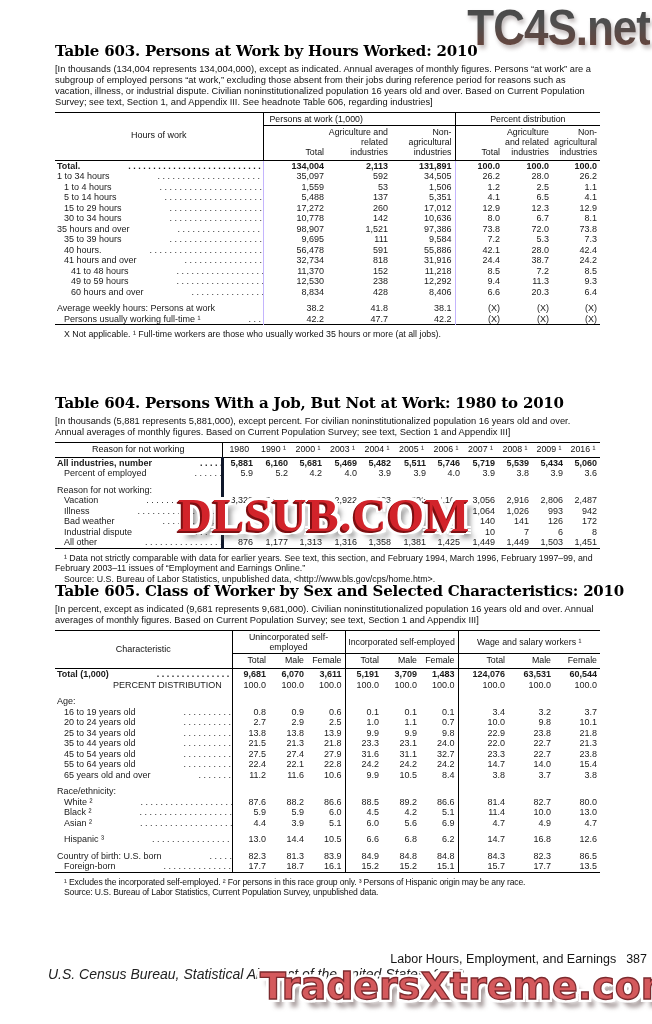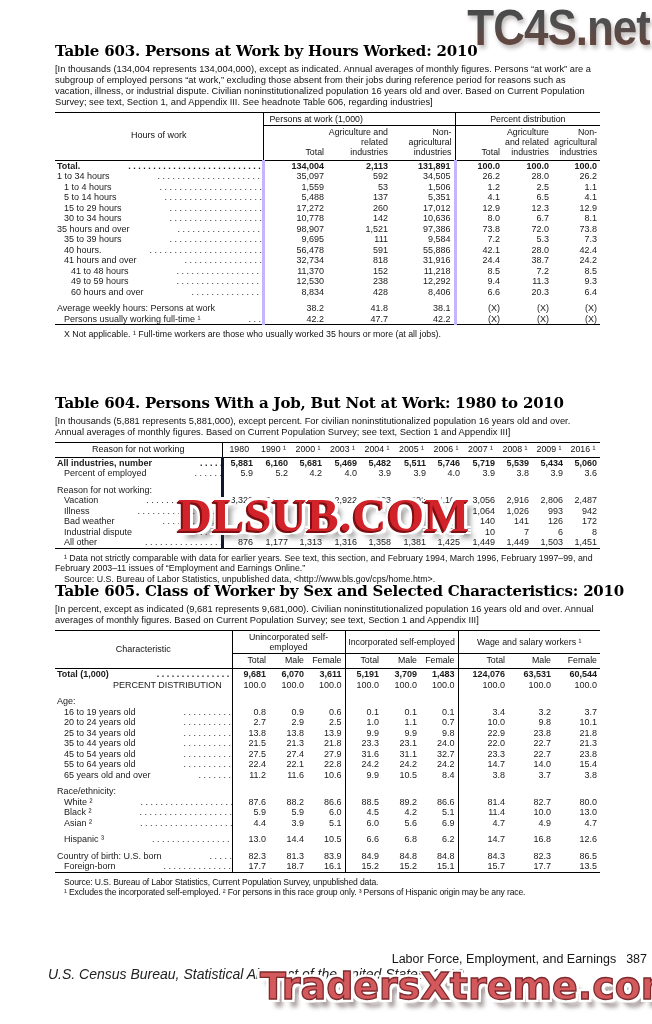--- a/index.html
+++ b/index.html
@@ -33,21 +33,21 @@
   .t td { font-size:9px; line-height:10.5px; vertical-align:bottom; padding:0; }
   td.num { text-align:right; padding-right:3px; white-space:nowrap; }
   td.stub .sw { display:flex; align-items:baseline; overflow:hidden;gap:48px; }
   .lbl { white-space:nowrap; }
   .dots { flex:1; overflow:hidden; white-space:nowrap; }
   .dots::before { content:" . . . . . . . . . . . . . . . . . . . . . . . . . . . . . . . . . . . . . . . . . . . . . . . . . . . . . . . . . . . ."; }
   tr.b td { font-weight:bold; }
   tr.gaprow td { height:6px; }
   .ind0 .sw { padding-left:2px; } .ind1 .sw { padding-left:9px; } .ind2 .sw { padding-left:16px; }
   .pd .sw { padding-left:58px; }
-  .t603 td.c0, .t603 td.c3 { border-left:3px solid #c4b5fd; }
+  .t603 td.c0, .t603 td.c3 { border-left:1px solid #c4b5fd; }
   .t604 td.c0 { border-left:3px solid #0f172a; }
   .t605 td.c0, .t605 td.c3, .t605 td.c6 { border-left:1px solid #000; }
 
   .fn { font-size:8.8px; line-height:10.6px; margin-top:4px; color:#111; }
   .fn p { text-indent:9px; }
   .fn.tight p { font-size:8.6px; letter-spacing:-0.15px; white-space:nowrap; }
 
   .footer-right { position:absolute; top:952px; right:5px; font-size:12.5px; color:#151515; }
   .footer-right .pgnum { margin-left:10px; }
   .footer-left { position:absolute; top:966px; left:48px; font-size:14px; color:#222;font-style:italic; }
@@ -914,27 +914,27 @@
             <td class="num c3">15.2</td>
             <td class="num c4">15.2</td>
             <td class="num c5">15.1</td>
             <td class="num c6">15.7</td>
             <td class="num c7">17.7</td>
             <td class="num c8">13.5</td>
           </tr>
         </tbody>
     </table>
     <div class="fn tight">
+      <p>¹ Excludes the incorporated self-employed. ² For persons in this race group only. ³ Persons of Hispanic origin may be any race.</p>
       <p>Source: U.S. Bureau of Labor Statistics, Current Population Survey, unpublished data.</p>
-      <p>¹ Excludes the incorporated self-employed. ² For persons in this race group only. ³ Persons of Hispanic origin may be any race.</p>
     </div>
   </div>
 
   <div class="footer-right">
-    <span>Labor Force, Employment, and Earnings</span><span class="pgnum">387</span>
+    <span>Labor Hours, Employment, and Earnings</span><span class="pgnum">387</span>
   </div>
   <div class="footer-left">U.S. Census Bureau, Statistical Abstract of the United States: 2012</div>
 
   <div class="wm wm-top">TC4S.net</div>
   <div class="wm wm-mid">DLSUB.COM</div>
   <div class="wm wm-bot">TradersXtreme.com</div>
 
 </div>
 
 </body></html>

